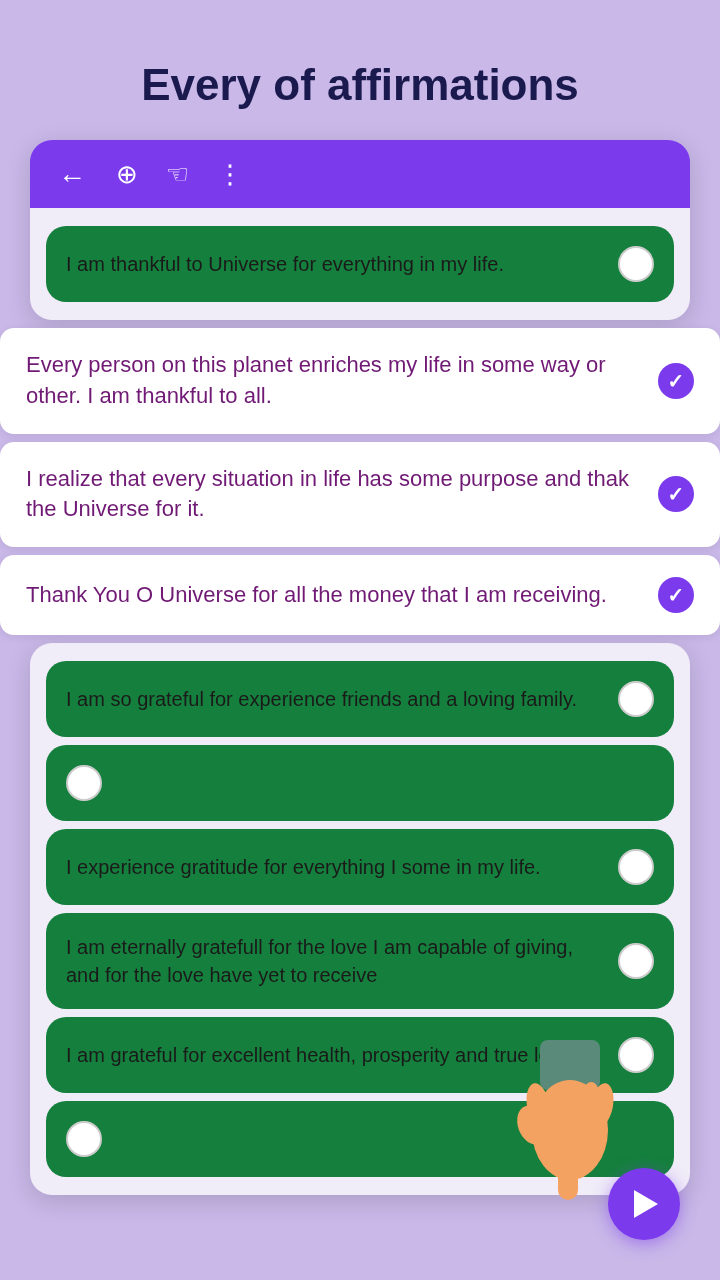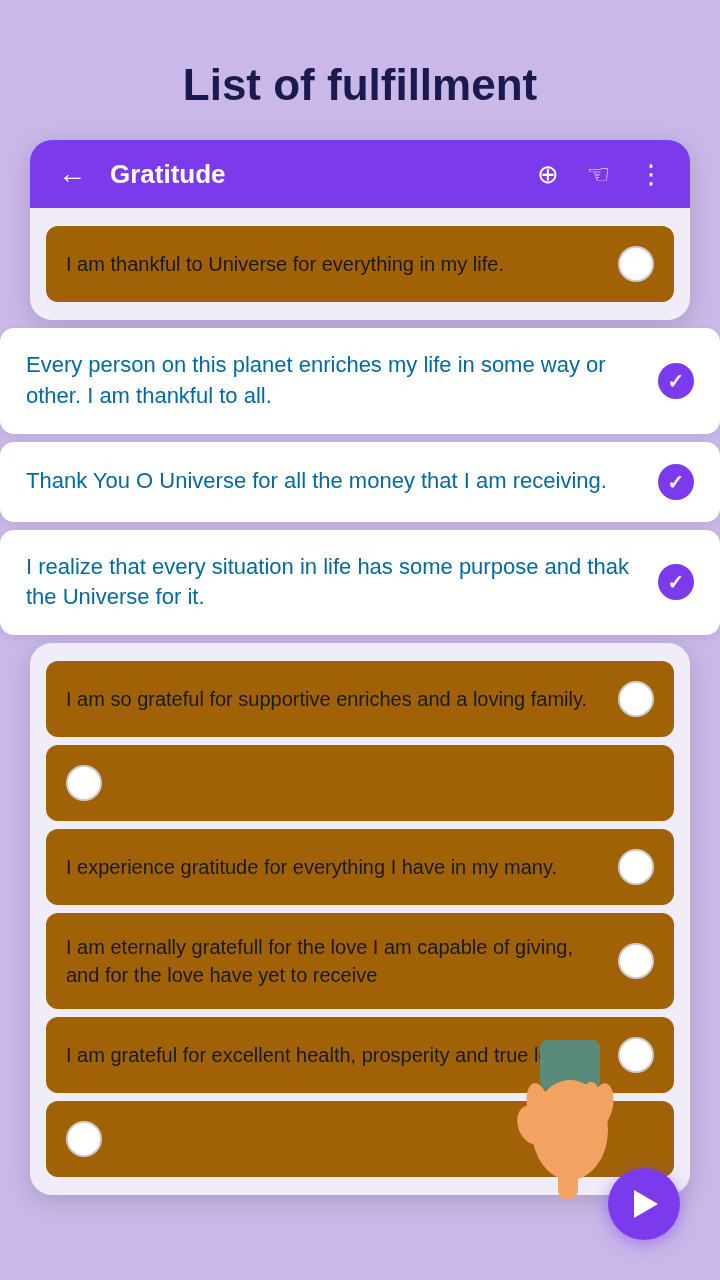--- a/index.html
+++ b/index.html
@@ -60,23 +60,23 @@
     }
 
     .app-content {
       background-color: #f0ecf8;
       border-radius: 0 0 22px 22px;
       padding: 10px 0 10px;
     }
 
     
     .affirmation-item-inner {
-      background: #a16207;
+      background: #15803d;
       margin: 8px 16px;
-      border-radius: 12px;
+      border-radius: 20px;
       padding: 20px 20px;
       display: flex;
       align-items: center;
       justify-content: space-between;
       gap: 12px;
     }
 
     .affirmation-item-inner .item-text {
       font-size: 20px;
       color: #1a1a1a;
@@ -92,21 +92,21 @@
       padding: 22px 26px;
       display: flex;
       align-items: center;
       justify-content: space-between;
       gap: 12px;
       box-shadow: 0 2px 10px rgba(0,0,0,0.08);
     }
 
     .affirmation-item-outer .item-text {
       font-size: 22px;
-      color: #0369a1;
+      color: #701a75;
       line-height: 1.4;
       flex: 1;
     }
 
     .checkbox-empty {
       width: 36px;
       height: 36px;
       border-radius: 50%;
       border: 2px solid #ccc;
       background: white;
@@ -171,26 +171,25 @@
     }
 
     .hand-svg {
       width: 100%;
       height: 100%;
     }
   </style>
 </head>
 <body>
 
-<h1 class="page-title">List of fulfillment</h1>
+<h1 class="page-title">Every of affirmations</h1>
 
 <div class="app-card">
   <div class="app-toolbar">
     <span class="toolbar-back">←</span>
-    <span class="toolbar-title">Gratitude</span>
     <span class="toolbar-icon">⊕</span>
     <span class="toolbar-icon">☜</span>
     <span class="toolbar-icon">⋮</span>
   </div>
 
   <div class="app-content">
 
     <div class="affirmation-item-inner">
       <span class="item-text">I am thankful to Universe for everything in my life.</span>
       <div class="checkbox-empty"></div>
@@ -198,44 +197,44 @@
   </div>
 </div>
 
 <div style="margin: 0 0; position: relative;">
   <div class="affirmation-item-outer">
     <span class="item-text">Every person on this planet enriches my life in some way or other. I am thankful to all.</span>
     <div class="checkbox-checked"></div>
   </div>
 
   <div class="affirmation-item-outer">
+    <span class="item-text">I realize that every situation in life has some purpose and thak the Universe for it.</span>
+    <div class="checkbox-checked"></div>
+  </div>
+
+  <div class="affirmation-item-outer">
     <span class="item-text">Thank You O Universe for all the money that I am receiving.</span>
     <div class="checkbox-checked"></div>
   </div>
-
-  <div class="affirmation-item-outer">
-    <span class="item-text">I realize that every situation in life has some purpose and thak the Universe for it.</span>
-    <div class="checkbox-checked"></div>
-  </div>
 </div>
 
 <div class="app-card" style="margin-top: 0;">
   <div class="app-content" style="border-radius: 22px;">
 
     <div class="affirmation-item-inner">
-      <span class="item-text">I am so grateful for supportive enriches and a loving family.</span>
-      <div class="checkbox-empty"></div>
-    </div>
-
-    <div class="affirmation-item-inner">
-      <div class="checkbox-empty"></div>
-    </div>
-
-    <div class="affirmation-item-inner">
-      <span class="item-text">I experience gratitude for everything I have in my many.</span>
+      <span class="item-text">I am so grateful for experience friends and a loving family.</span>
+      <div class="checkbox-empty"></div>
+    </div>
+
+    <div class="affirmation-item-inner">
+      <div class="checkbox-empty"></div>
+    </div>
+
+    <div class="affirmation-item-inner">
+      <span class="item-text">I experience gratitude for everything I some in my life.</span>
       <div class="checkbox-empty"></div>
     </div>
 
     <div class="affirmation-item-inner">
       <span class="item-text">I am eternally gratefull for the love I am capable of giving, and for the love have yet to receive</span>
       <div class="checkbox-empty"></div>
     </div>
 
     <div class="affirmation-item-inner">
       <span class="item-text">I am grateful for excellent health, prosperity and true love.</span>

